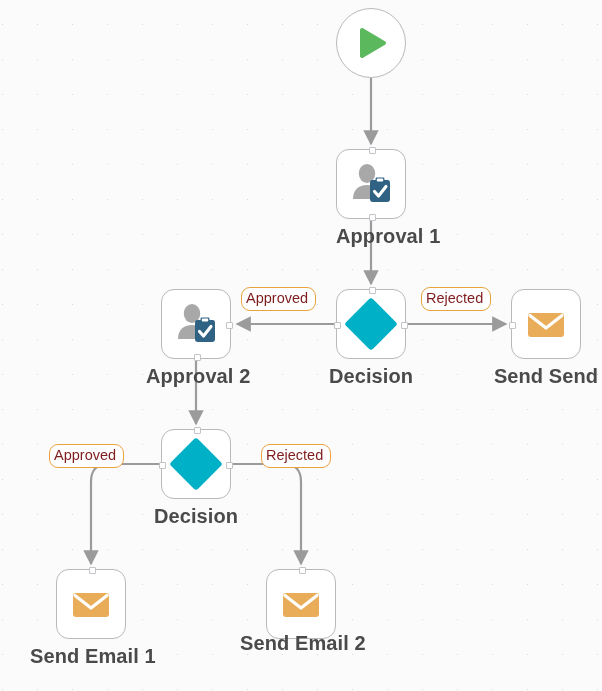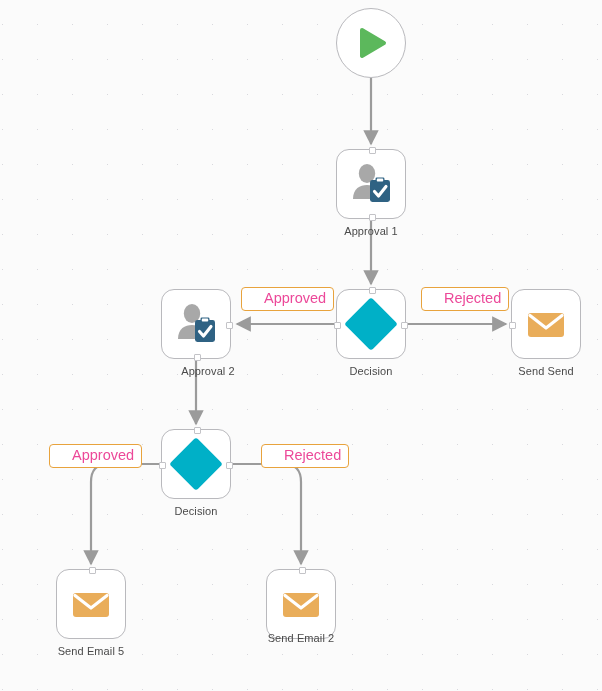--- a/index.html
+++ b/index.html
@@ -42,34 +42,35 @@
     align-items: center;
     justify-content: center;
   }
   .node.circle {
     border-radius: 50%;
     width: 70px;
     height: 70px;
   }
   .node-label {
     position: absolute;
-    font-size: 11px;
+    font-size: 20px;
     color: #4a4a4a;
     white-space: nowrap;
     text-align: center;
     letter-spacing: 0.1px;
+    font-weight: bold;
   }
   .edge-label {
     position: absolute;
     background: #ffffff;
     border: 1px solid #e8a33d;
-    border-radius: 4px;
-    color: #ec4899;
+    border-radius: 9px;
+    color: #7f1d1d;
     font-size: 14.5px;
-    padding: 2px 7px 3px 22px;
+    padding: 2px 7px 3px 4px;
     white-space: nowrap;
     line-height: 1.15;
   }
   .diamond {
     width: 38px;
     height: 38px;
     background: #00b0c7;
     transform: rotate(45deg);
     border-radius: 3px;
   }
@@ -142,21 +143,21 @@
     <span class="handle" style="left:32px; bottom:-3px;"></span>
     <svg width="46" height="46" viewBox="0 0 46 46">
       <ellipse cx="19" cy="12.5" rx="8.2" ry="9.6" fill="#a8a8a8"></ellipse>
       <path d="M 5 38 C 5 27.5 12 24 19 24 C 26 24 33 27.5 33 38 Z" fill="#a8a8a8"></path>
       <rect x="22" y="19" width="20" height="22" rx="2.4" fill="#2f6283"></rect>
       <rect x="27.5" y="16.5" width="9" height="5" rx="1.4" fill="#2f6283"></rect>
       <rect x="28.8" y="17.6" width="6.4" height="2.9" rx="0.8" fill="#ffffff"></rect>
       <path d="M 26.5 30.5 L 30.5 35 L 38 25.5" stroke="#ffffff" stroke-width="3.1" fill="none" stroke-linecap="round" stroke-linejoin="round"></path>
     </svg>
   </div>
-  <div class="node-label" style="left:158px; top:365px; width:100px;">Approval 2</div>
+  <div class="node-label" style="left:146px; top:365px; width:100px;">Approval 2</div>
 
   <div class="node" style="left:511px; top:289px;">
     <span class="handle" style="left:-3px; top:32px;"></span>
     <svg width="44" height="44" viewBox="0 0 44 44">
       <rect x="4" y="11" width="36" height="24" rx="3" fill="#e9ad5a"></rect>
       <path d="M 6 13.5 L 22 26 L 38 13.5" stroke="#ffffff" stroke-width="3.2" fill="none" stroke-linecap="round" stroke-linejoin="round"></path>
     </svg>
   </div>
   <div class="node-label" style="left:491px; top:365px; width:110px;">Send Send</div>
 
@@ -168,21 +169,21 @@
   </div>
   <div class="node-label" style="left:151px; top:505px; width:90px;">Decision</div>
 
   <div class="node" style="left:56px; top:569px;">
     <span class="handle" style="left:32px; top:-3px;"></span>
     <svg width="44" height="44" viewBox="0 0 44 44">
       <rect x="4" y="11" width="36" height="24" rx="3" fill="#e9ad5a"></rect>
       <path d="M 6 13.5 L 22 26 L 38 13.5" stroke="#ffffff" stroke-width="3.2" fill="none" stroke-linecap="round" stroke-linejoin="round"></path>
     </svg>
   </div>
-  <div class="node-label" style="left:30px; top:645px; width:122px;">Send Email 5</div>
+  <div class="node-label" style="left:30px; top:645px; width:122px;">Send Email 1</div>
 
   <div class="node" style="left:266px; top:569px;">
     <span class="handle" style="left:32px; top:-3px;"></span>
     <svg width="44" height="44" viewBox="0 0 44 44">
       <rect x="4" y="11" width="36" height="24" rx="3" fill="#e9ad5a"></rect>
       <path d="M 6 13.5 L 22 26 L 38 13.5" stroke="#ffffff" stroke-width="3.2" fill="none" stroke-linecap="round" stroke-linejoin="round"></path>
     </svg>
   </div>
   <div class="node-label" style="left:240px; top:632px; width:122px;">Send Email 2</div>
 

